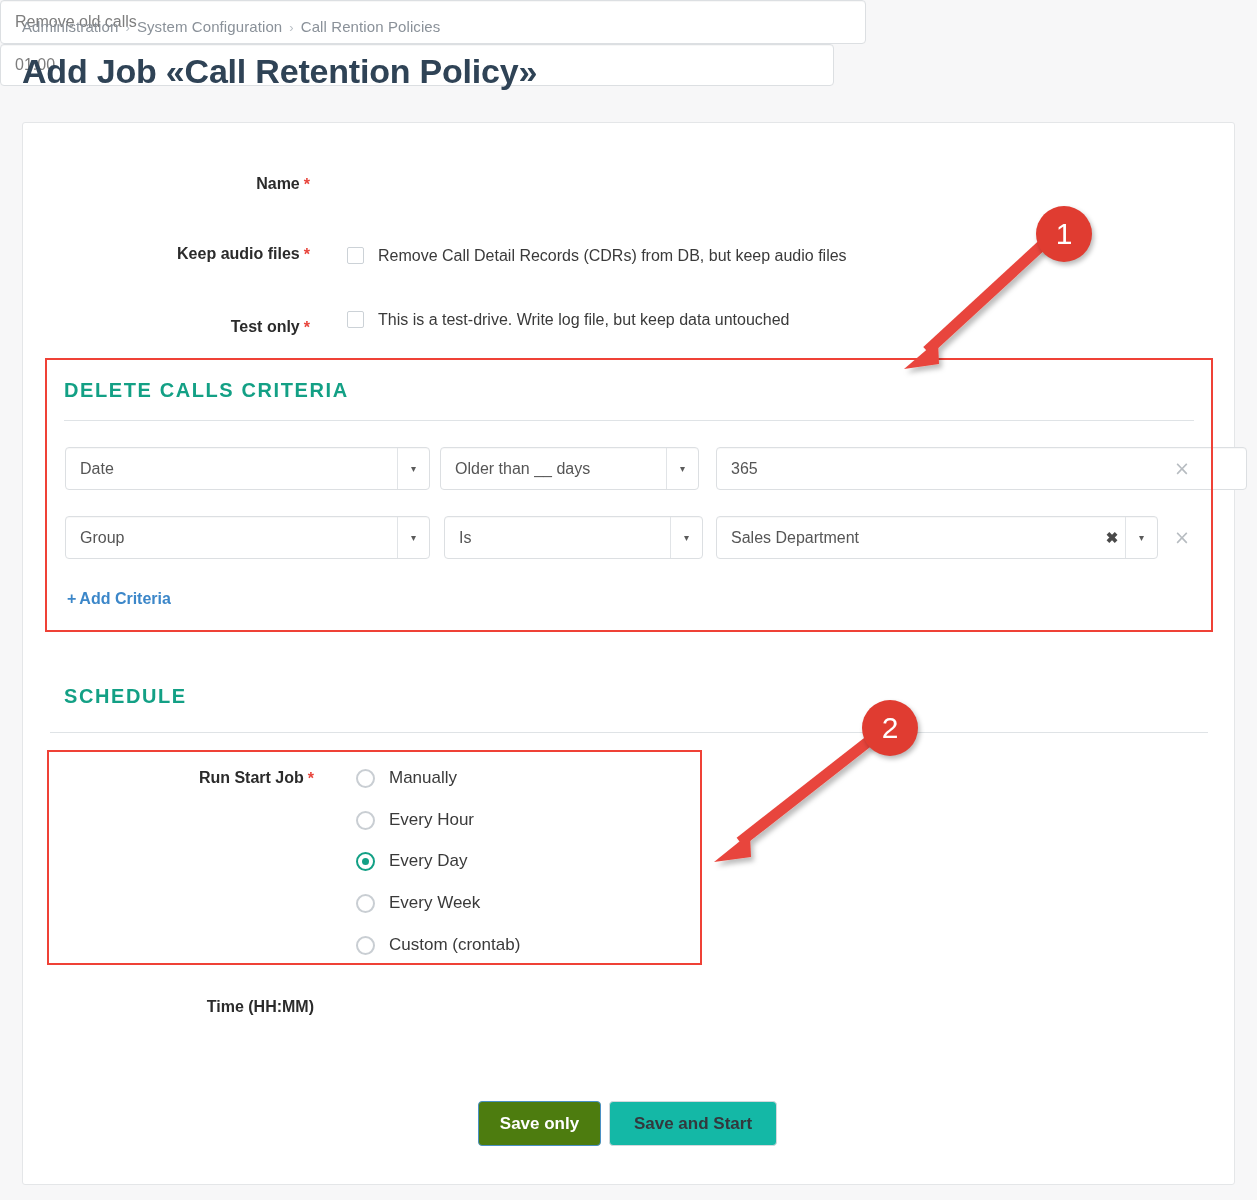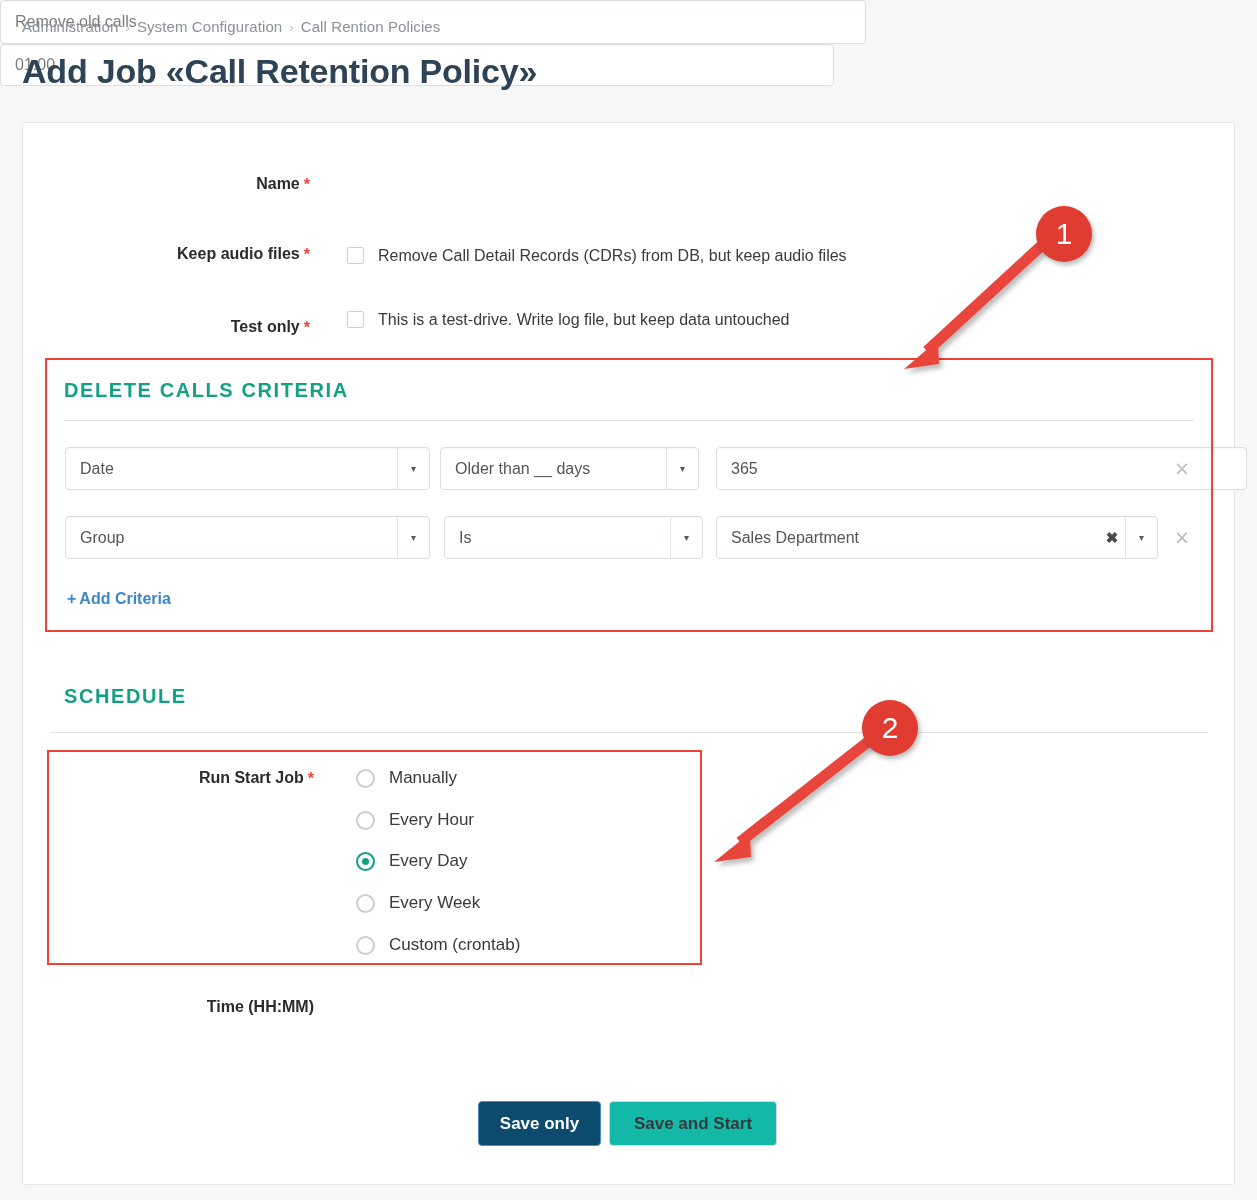--- a/index.html
+++ b/index.html
@@ -139,21 +139,21 @@
   }
   .arrow-svg { position: absolute; z-index: 15; pointer-events: none; }
 
   
   .btn {
     position: absolute; height: 45px; border-radius: 4px;
     font-size: 17px; font-weight: bold;
     display: flex; align-items: center; justify-content: center;
     white-space: nowrap;
   }
-  .btn-primary { background: #0c4a6e; color: #fff; border: 1px solid #4a90c4; }
+  .btn-primary { background: #4d7c0f; color: #fff; border: 1px solid #4a90c4; }
   .btn-default { background: #14b8a6; color: #33383d; border: 1px solid #d4d8dc; }
 </style>
 </head>
 <body>
 
 <div class="page">
 
   <div class="breadcrumb">
     <span class="crumb">Administration</span><span class="sep">›</span><span class="crumb">System Configuration</span><span class="sep">›</span><span class="crumb">Call Rention Policies</span>
   </div>

